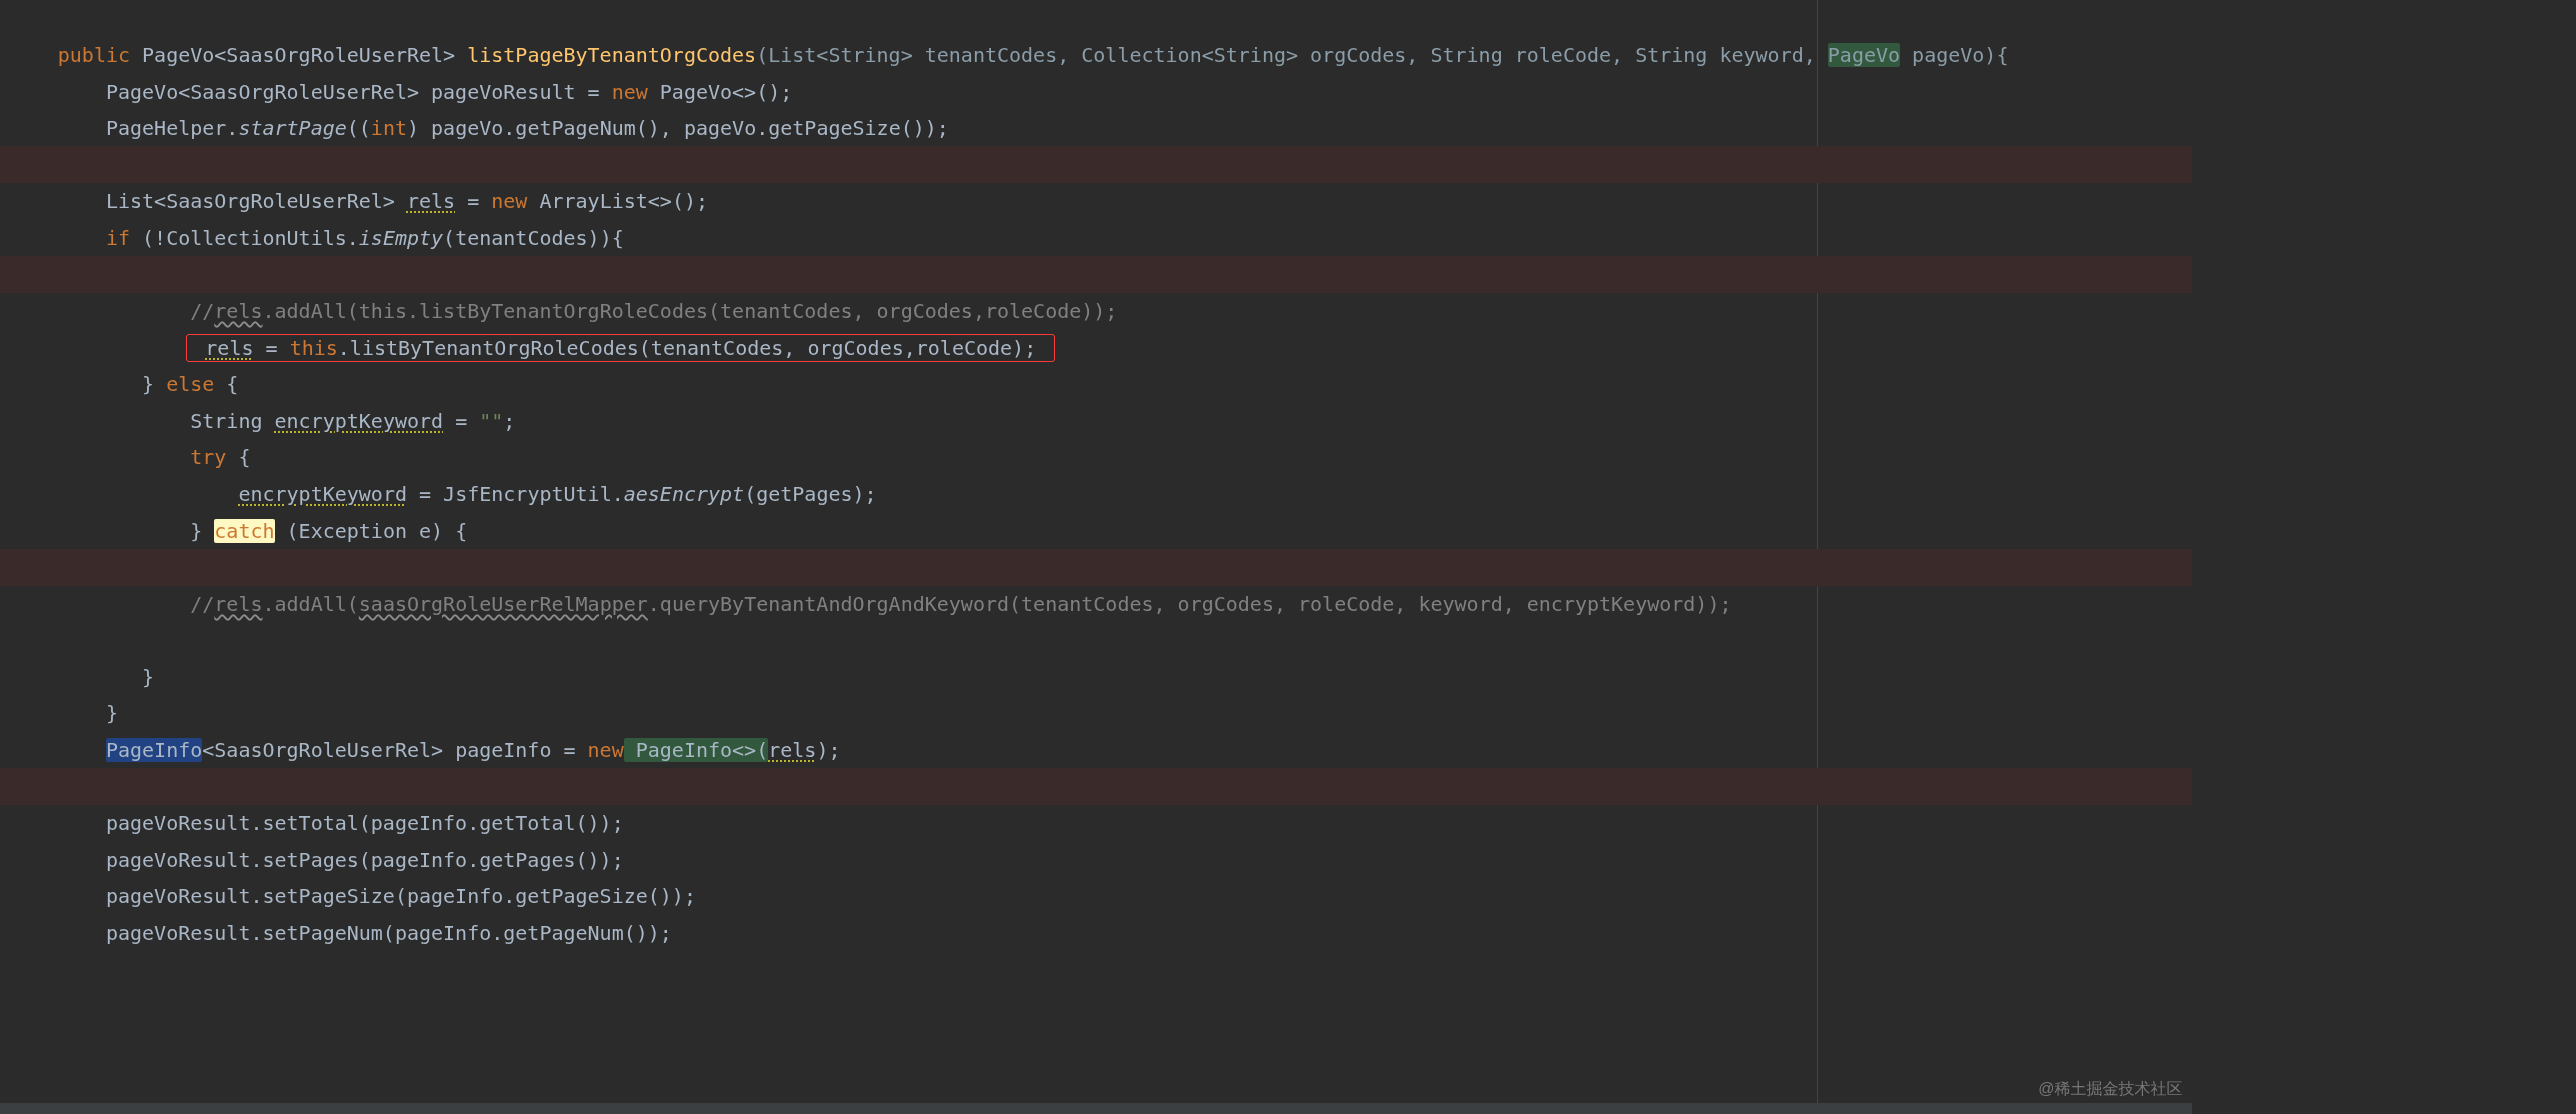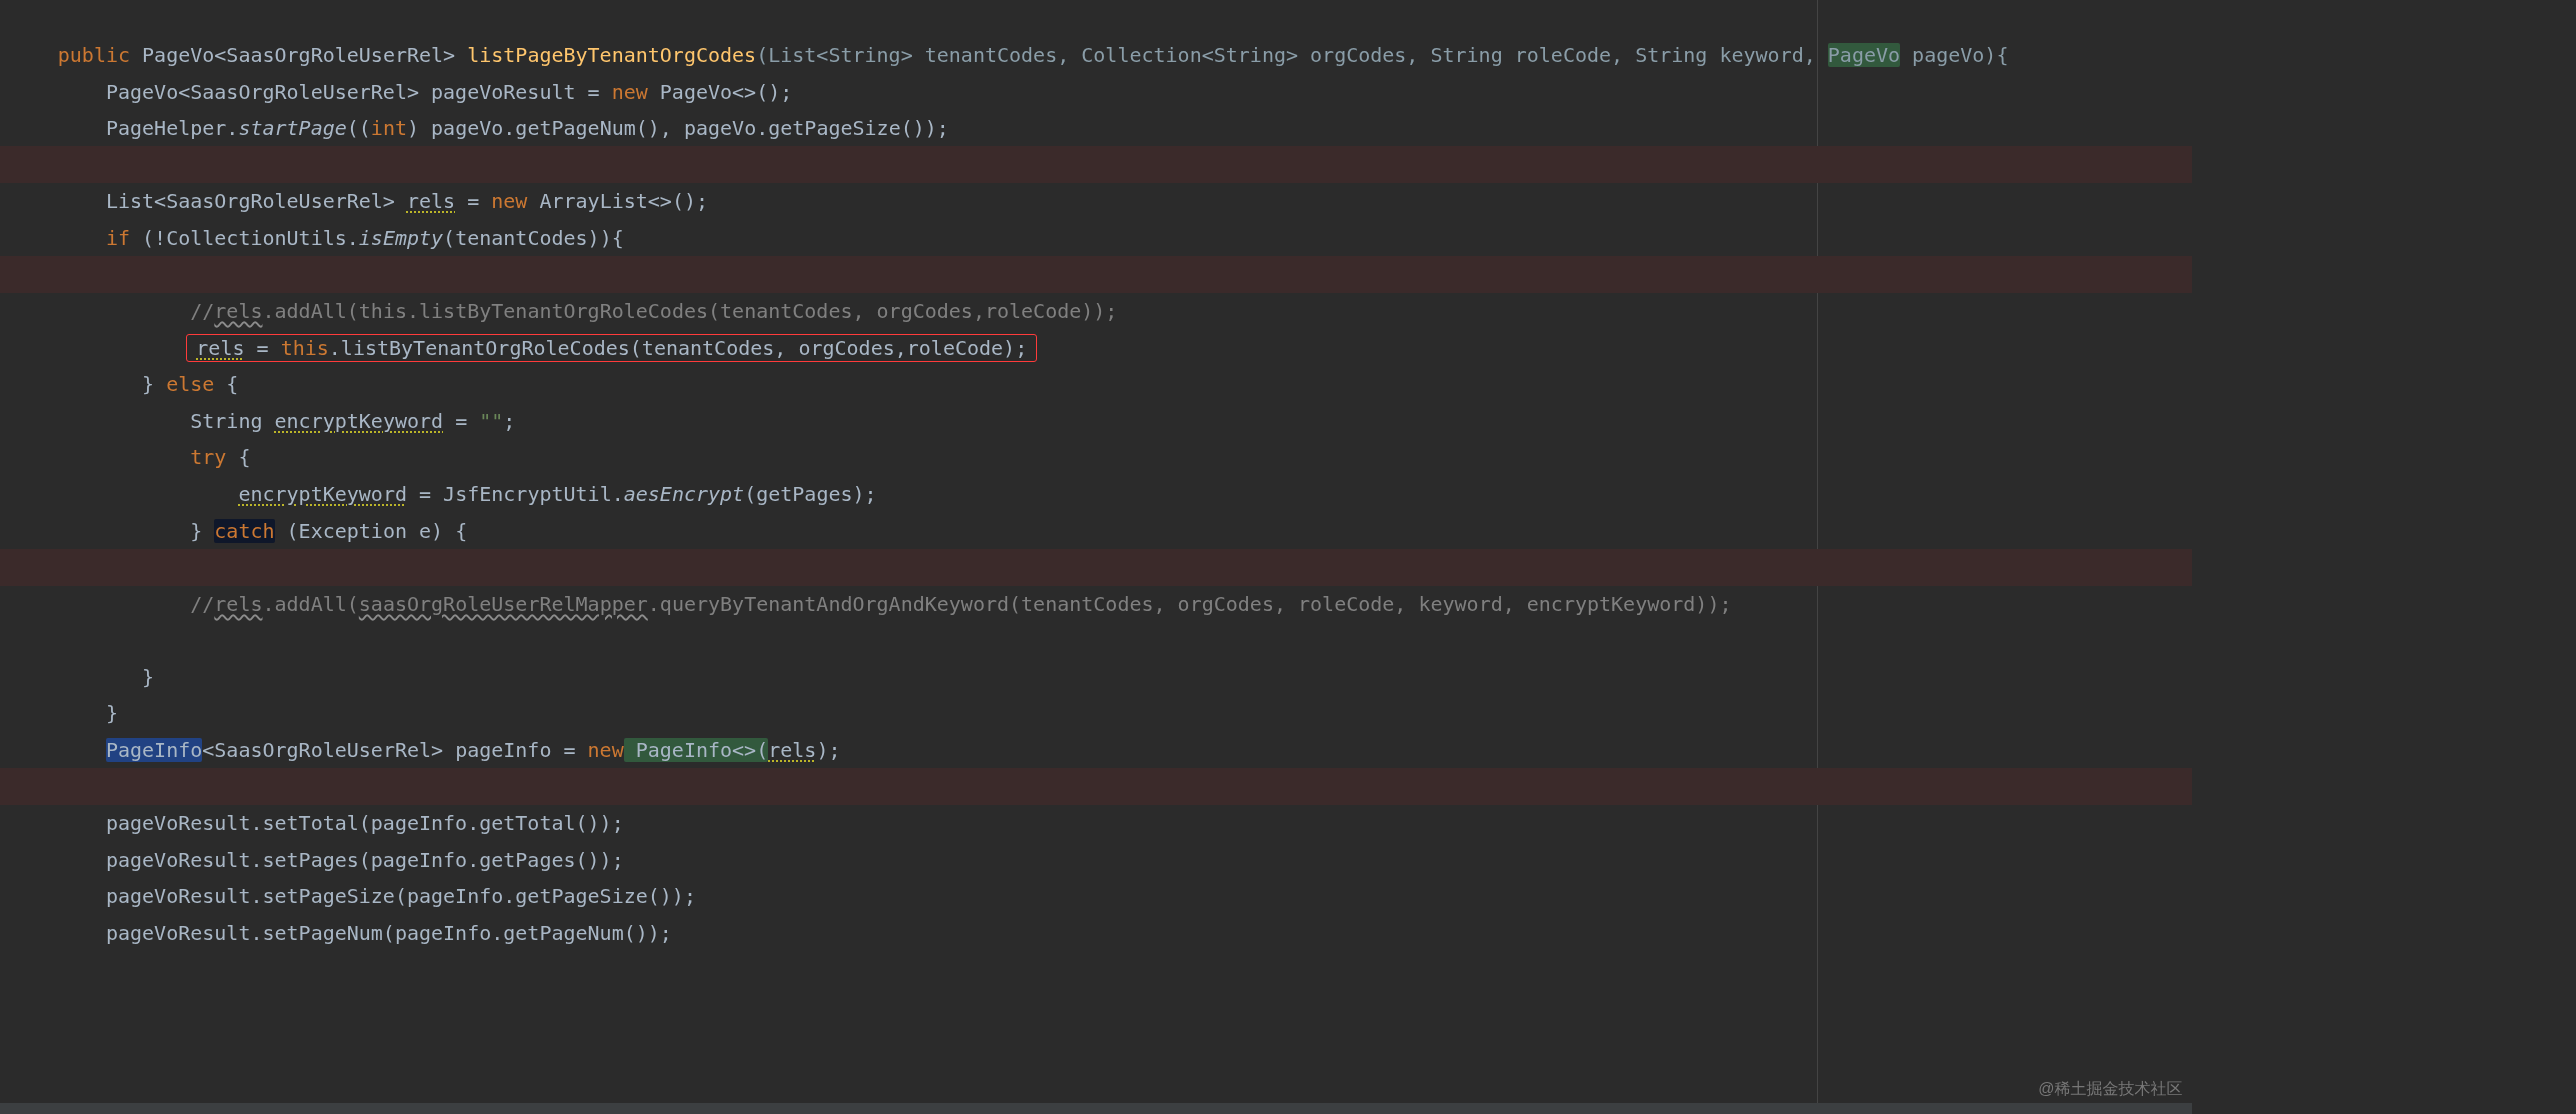--- a/index.html
+++ b/index.html
@@ -24,25 +24,25 @@
   .kw { color: #CC7832; }          
   .method-def { color: #FFC66D; }  
   .green { color: #6A8759; }       
   .italic { font-style: italic; }
   .gray { color: #808080; }        
   .dim { color: #8a9da8; }         
   .warn-u { text-decoration: underline dotted #BBB529; text-underline-offset: 2.9px; }
   .err-u  { text-decoration: underline wavy #8c8c8c; text-underline-offset: 2.9px; }
   .sel { background: #214283; border-radius: 1.9px; }
   .sel-dim { background: #32593d; border-radius: 1.9px; }
-  .box-catch { background: #0f172a; border-radius: 1.9px; }
+  .box-catch { background: #fef9c3; border-radius: 1.9px; }
   .redbox {
     border: 1.9px solid #ff3b3b;
     border-radius: 3px;
-    padding: 1px 9px;
+    padding: 1px 18px;
     margin-left: -3.9px;
   }
   .field { color: #9876AA; } 
   .vline {
     position: absolute;
     top: 0; bottom: 0;
     left: 1817px;
     width: 1px;
     background: #555;
     opacity: .6;

